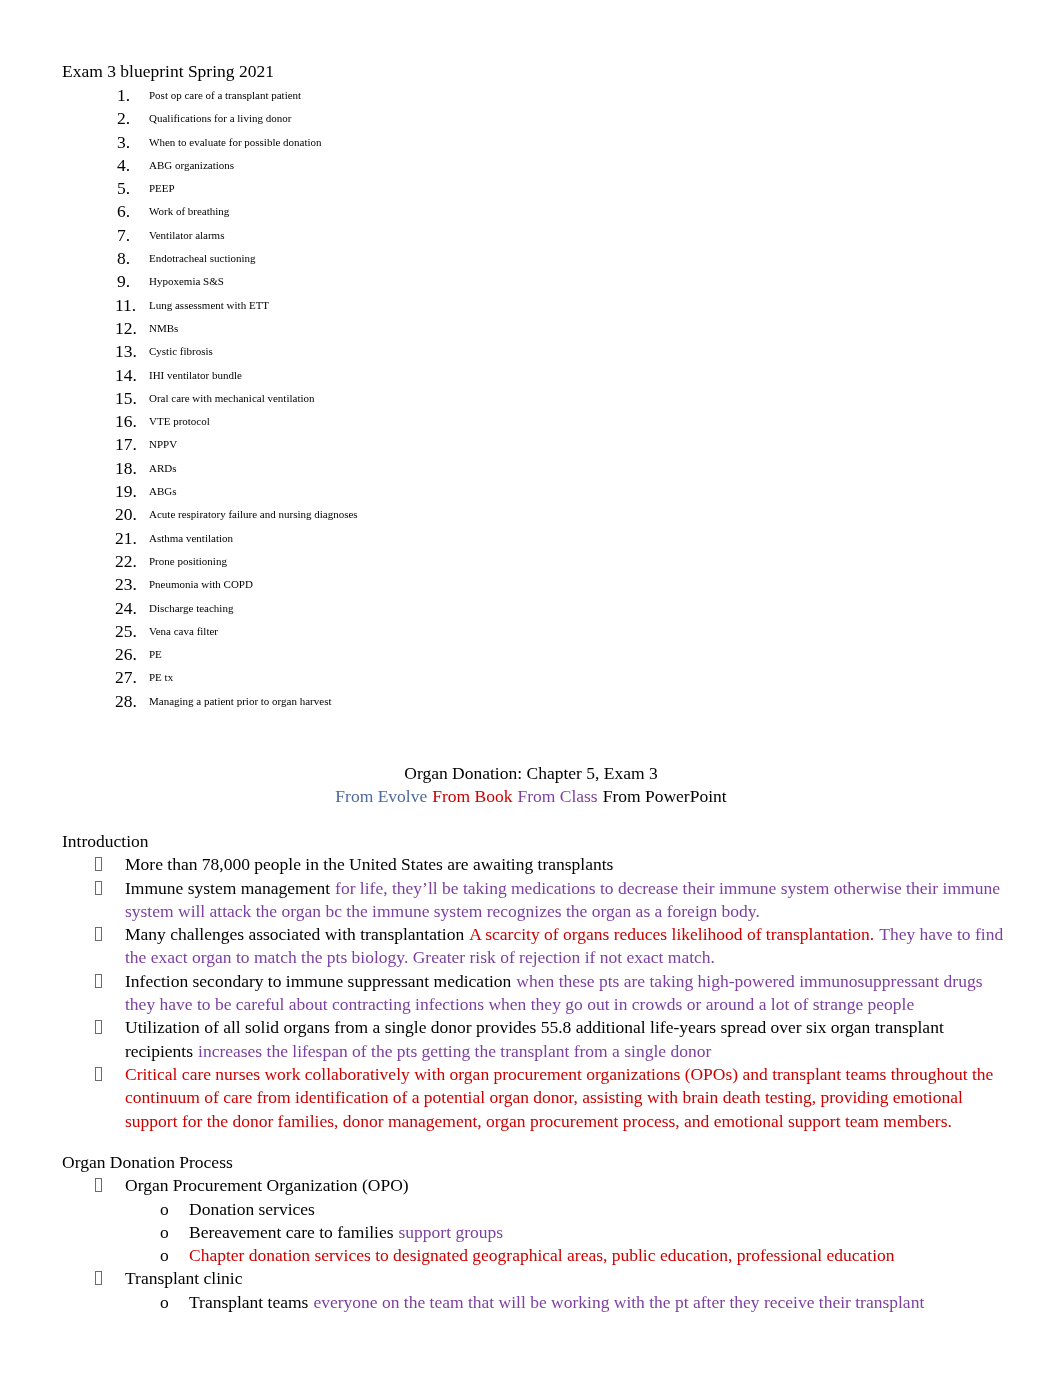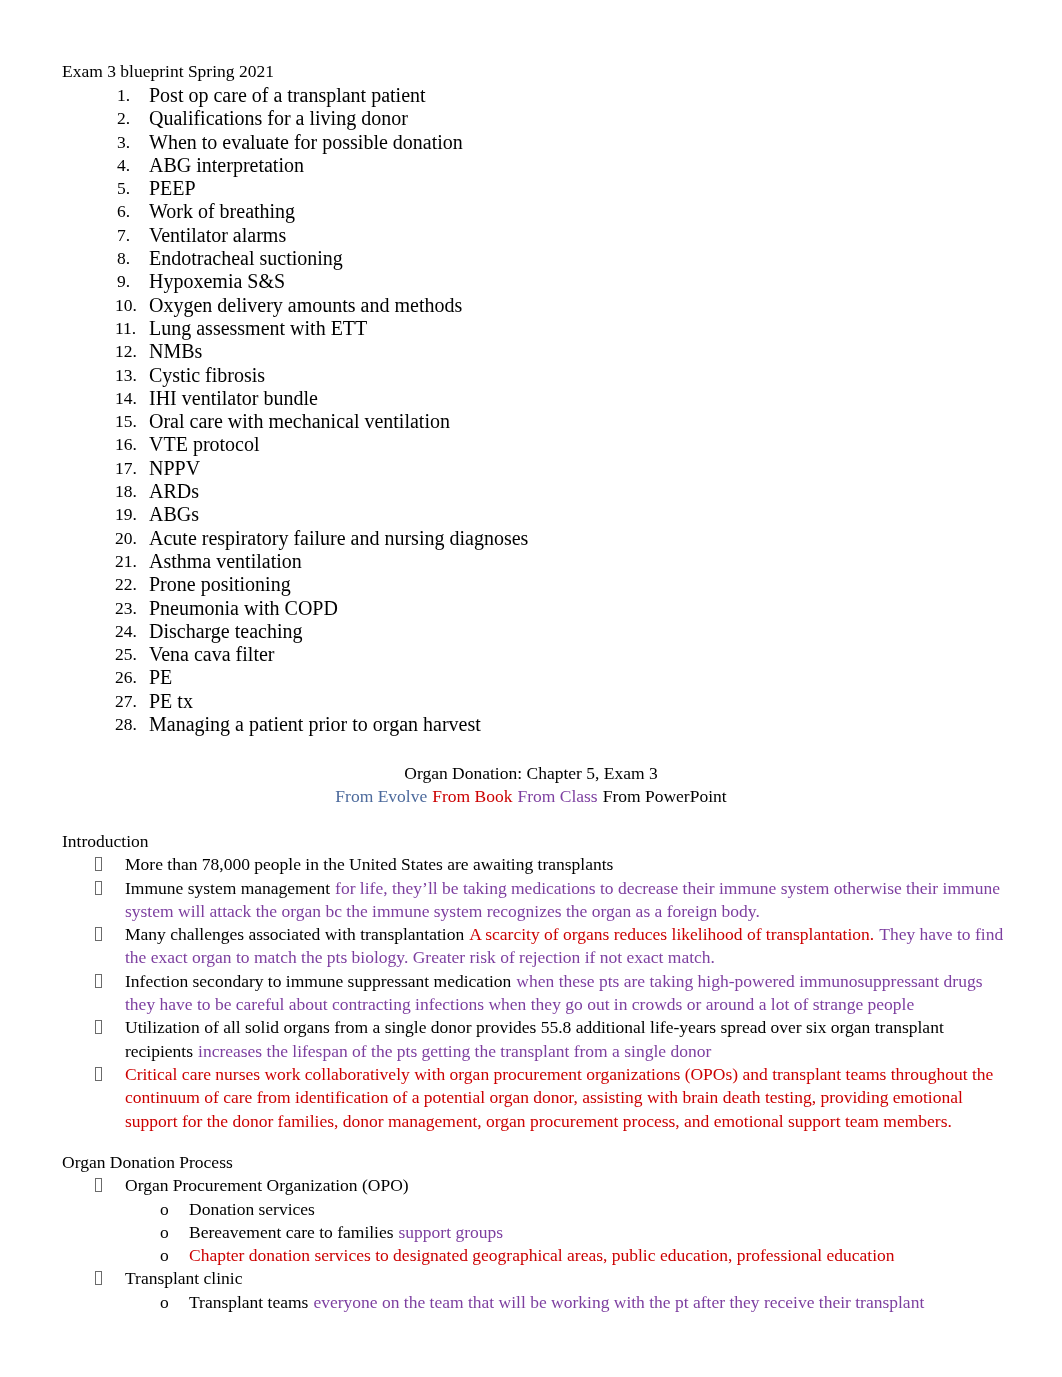--- a/index.html
+++ b/index.html
@@ -53,21 +53,21 @@
     width: 32px;
     text-align: left;
     font-size: 17.5px;
   }
   .num-marker.wide {
     left: 53px;
   }
   .num-text {
     position: absolute;
     left: 87px;
-    font-size: 20px;
+    font-size: 11px;
   }
 
   
   .center-block {
     position: absolute;
     left: 0;
     top: 762px;
     width: 1062px;
     text-align: center;
   }
@@ -151,45 +151,41 @@
     <div class="num-item">
         <span class="num-marker">2.</span>
         <span class="num-text">Qualifications for a living donor</span>
       </div>
     <div class="num-item">
         <span class="num-marker">3.</span>
         <span class="num-text">When to evaluate for possible donation</span>
       </div>
     <div class="num-item">
         <span class="num-marker">4.</span>
-        <span class="num-text">ABG interpretation</span>
+        <span class="num-text">ABG organizations</span>
       </div>
     <div class="num-item">
         <span class="num-marker">5.</span>
         <span class="num-text">PEEP</span>
       </div>
     <div class="num-item">
         <span class="num-marker">6.</span>
         <span class="num-text">Work of breathing</span>
       </div>
     <div class="num-item">
         <span class="num-marker">7.</span>
         <span class="num-text">Ventilator alarms</span>
       </div>
     <div class="num-item">
         <span class="num-marker">8.</span>
         <span class="num-text">Endotracheal suctioning</span>
       </div>
     <div class="num-item">
         <span class="num-marker">9.</span>
         <span class="num-text">Hypoxemia S&amp;S</span>
-      </div>
-    <div class="num-item">
-        <span class="num-marker wide">10.</span>
-        <span class="num-text">Oxygen delivery amounts and methods</span>
       </div>
     <div class="num-item">
         <span class="num-marker wide">11.</span>
         <span class="num-text">Lung assessment with ETT</span>
       </div>
     <div class="num-item">
         <span class="num-marker wide">12.</span>
         <span class="num-text">NMBs</span>
       </div>
     <div class="num-item">

